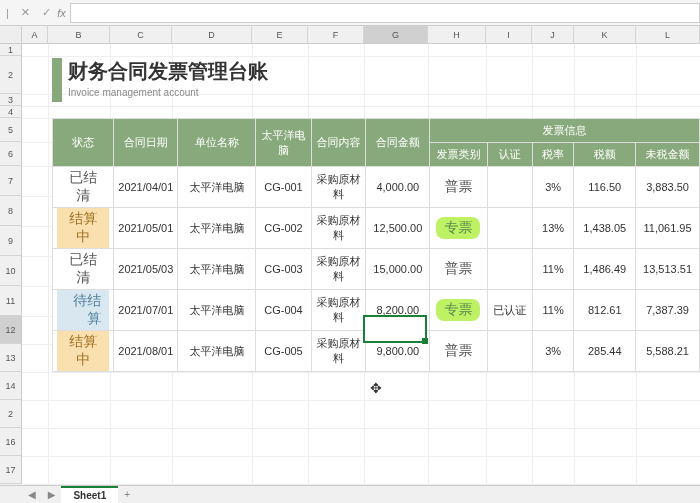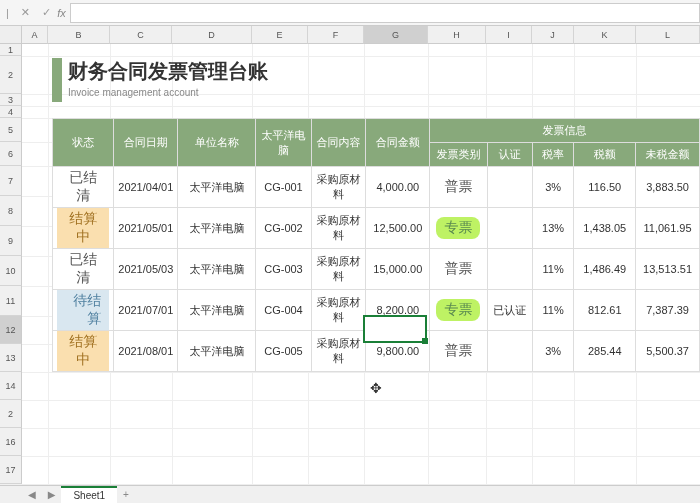--- a/index.html
+++ b/index.html
@@ -43,21 +43,21 @@
 .tag-done { color: #555; }
 .tag-settling { background: #fadfaf; color: #a07020; }
 .tag-pending { background: #d9e7f0; color: #5080a0; text-align: right; }
 .tag-pu { color: #555; }
 .tag-zhuan { background: #bef264; color: #5a8a50; border-radius: 8px; }
 .sel-cell { position: absolute; border: 2px solid #1a7f37; background: #fff; pointer-events: none; }
 .sel-handle { position: absolute; width: 6px; height: 6px; background: #1a7f37; bottom: -3px; right: -3px; }
 .cursor-move { position: absolute; font-size: 14px; color: #333; }
 .tabs { height: 18px; background: #f0f0f0; border-top: 1px solid #ccc; display: flex; align-items: center; padding-left: 22px; font-size: 10px; }
 .tab-btn { padding: 0 6px; color: #888; }
-.tab-active { background: #fff; padding: 2px 12px; border-top: 2px solid #1a7f37; }
+.tab-active { background: #fff; padding: 2px 12px; border-top: 2px solid #1a7f37; font-weight: bold; }
 </style>
 </head>
 <body>
 
 <div class="top-bar">
   <span class="fx-sep">|</span>
   <span class="fx-sep">✕</span>
   <span class="fx-sep">✓</span>
   <span class="fx-icon">fx</span>
   <div class="fx-bar"></div>
@@ -213,21 +213,21 @@
               <td><span class="tag tag-settling">结算中</span></td>
               <td>2021/08/01</td>
               <td>太平洋电脑</td>
               <td>CG-005</td>
               <td>采购原材料</td>
               <td class="num">9,800.00</td>
               <td><span class="tag tag-pu">普票</span></td>
               <td></td>
               <td>3%</td>
               <td class="num">285.44</td>
-              <td class="num">5,500.37</td>
+              <td class="num">5,588.21</td>
             </tr>
           </tbody>
       </table>
       <div class="sel-cell" id="sel" style="left: 341px; top: 271px; width: 64px; height: 28px;">
         <div class="sel-handle"></div>
       </div>
       <div class="cursor-move" style="left:348px;top:336px">✥</div>
     </div>
   </div>
 </div>

